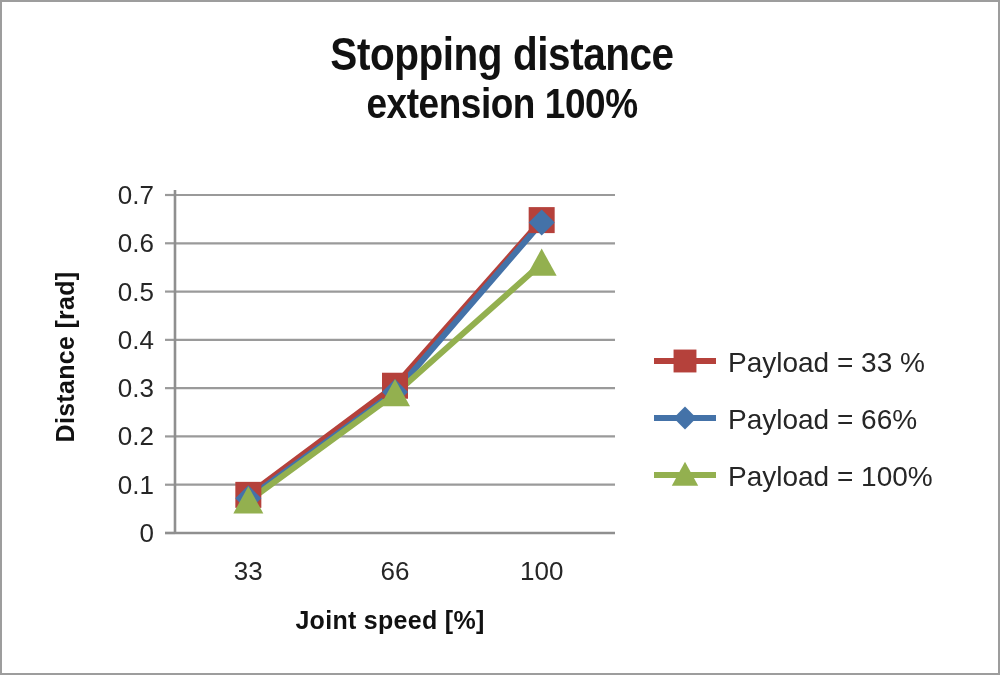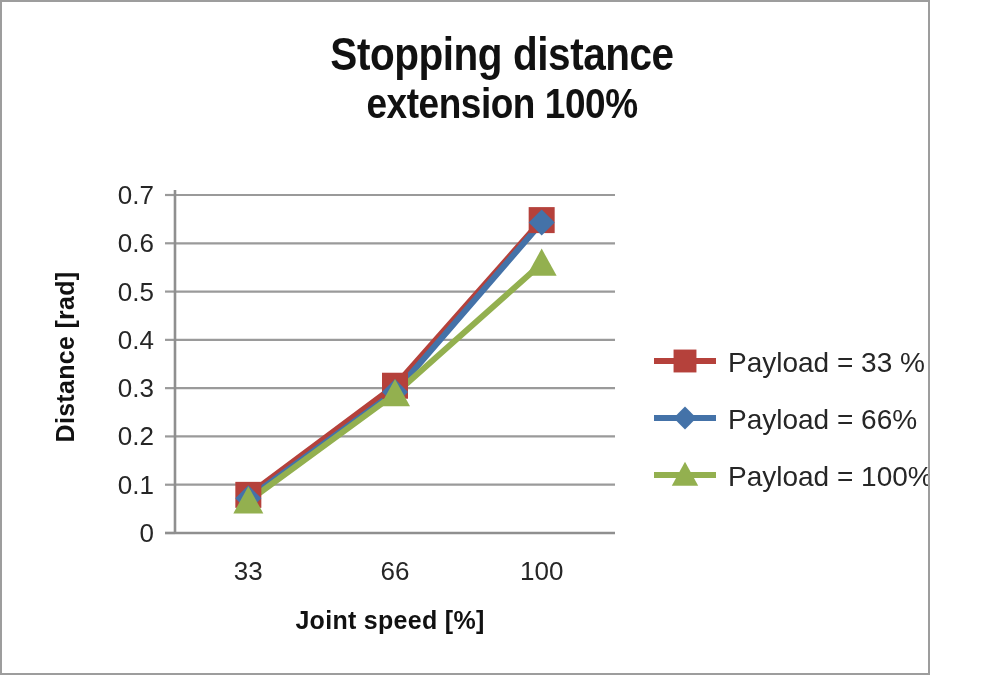--- a/index.html
+++ b/index.html
@@ -6,21 +6,21 @@
   html, body {
     margin: 0;
     padding: 0;
     background: #ffffff;
   }
   body {
     font-family: "Liberation Sans", sans-serif;
   }
   #chart-frame {
     position: relative;
-    width: 930px;
+    width: 1000px;
     height: 675px;
     background: #ffffff;
     border: 2px solid #9d9d9d;
     box-sizing: border-box;
     overflow: hidden;
   }
   .chart-title {
     position: absolute;
     left: 0;
     top: 26px;

